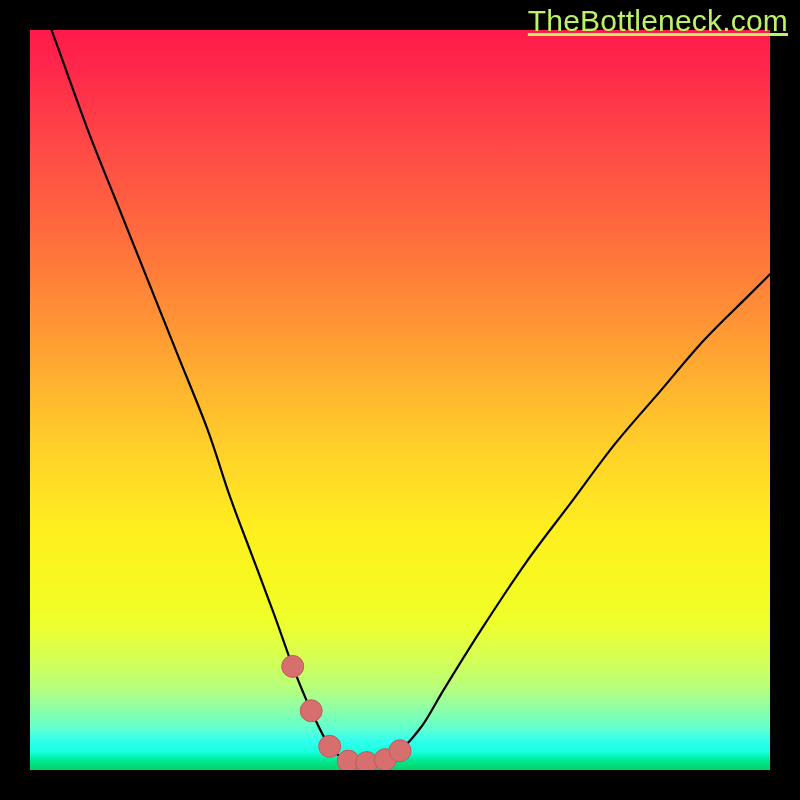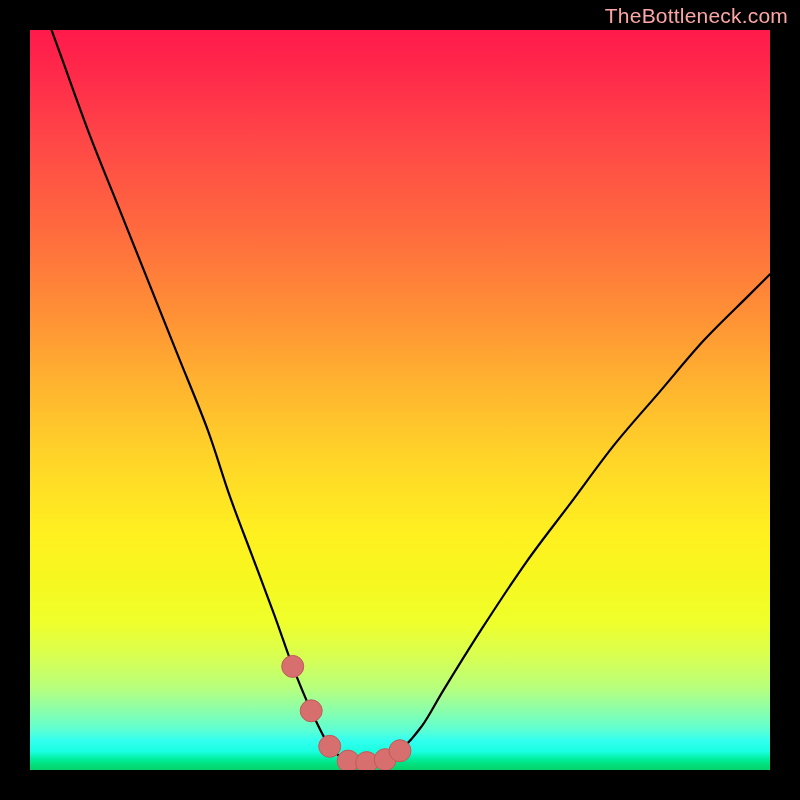--- a/index.html
+++ b/index.html
@@ -13,25 +13,26 @@
   }
   .stage {
     position: relative;
     width: 800px;
     height: 800px;
   }
   .watermark {
     position: absolute;
     top: 4px;
     right: 12px;
-    color: #fca5a5;
-    font-size: 21px;
+    color: #bef264;
+    font-size: 30px;
     font-weight: 500;
     letter-spacing: 0.2px;
     z-index: 10;
+    text-decoration: underline;
   }
   .plot-area {
     position: absolute;
     left: 30px;
     top: 30px;
     width: 740px;
     height: 740px;
     overflow: hidden;
   }
   .gradient {

